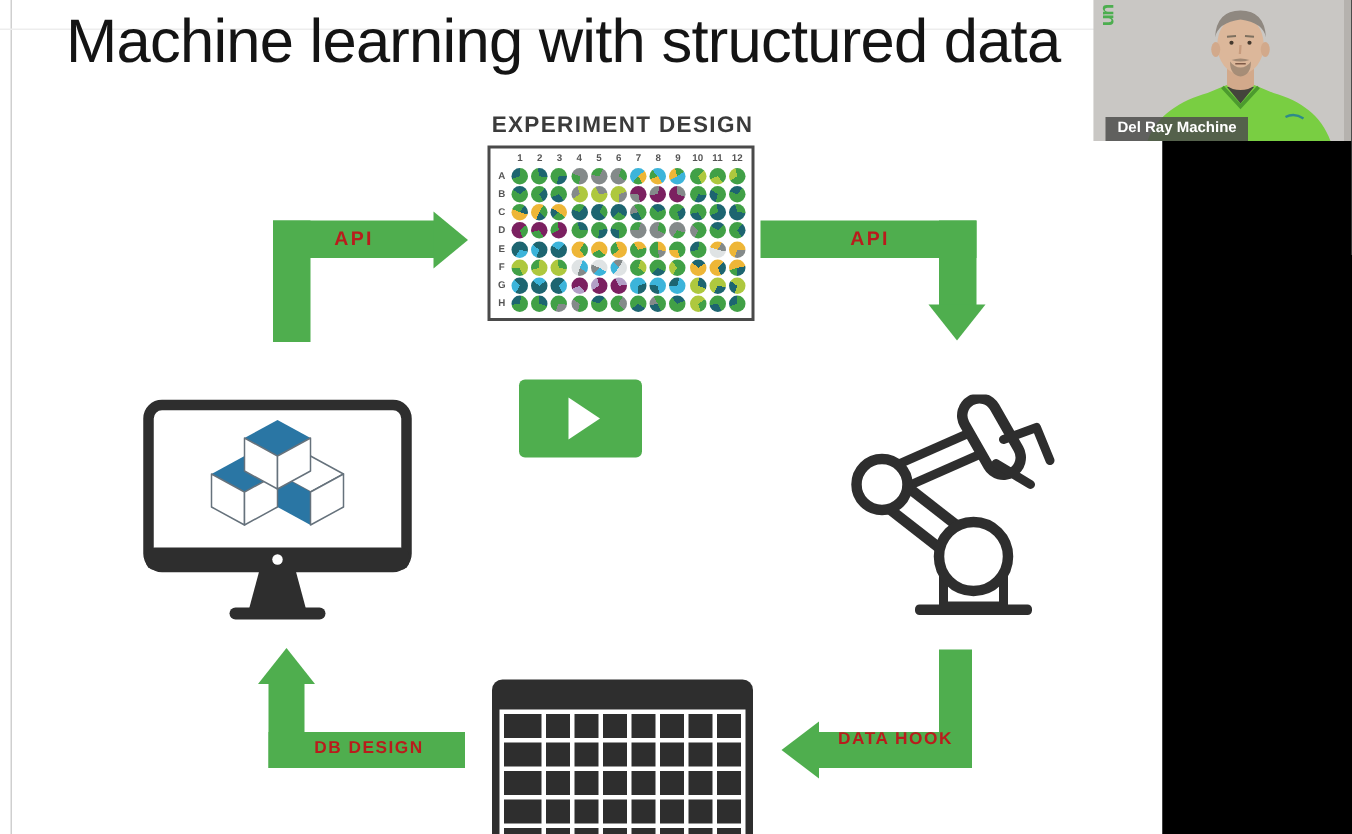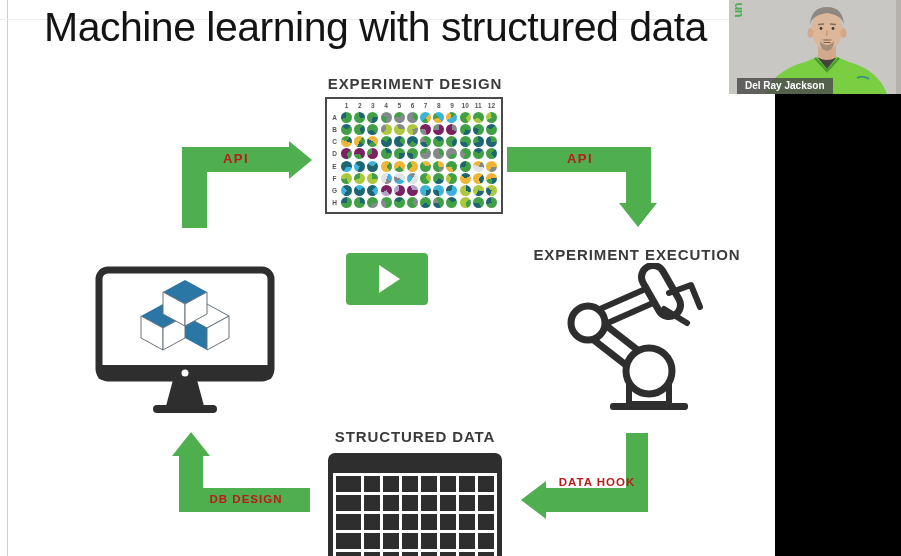--- a/index.html
+++ b/index.html
@@ -46,21 +46,21 @@
             border-left:23px solid var(--green,#4fae4e);}
   .ah-down{left:619px;top:203px;border-left:19px solid transparent;border-right:19px solid transparent;
            border-top:24px solid var(--green,#4fae4e);}
   .ah-up{left:172px;top:432px;border-left:19px solid transparent;border-right:19px solid transparent;
          border-bottom:24px solid var(--green,#4fae4e);}
   .ah-left{left:521px;top:481px;border-top:19px solid transparent;border-bottom:19px solid transparent;
            border-right:25px solid var(--green,#4fae4e);}
   .arrow-label{position:absolute;color:#b91c1c;font-weight:700;text-align:center;white-space:nowrap;}
   .al-api-l{left:182px;top:151px;width:108px;font-size:13px;letter-spacing:1.5px;}
   .al-api-r{left:520px;top:151px;width:120px;font-size:13px;letter-spacing:1.5px;}
-  .al-dh{left:546px;top:476px;width:102px;font-size:11.5px;letter-spacing:1px;}
+  .al-dh{left:546px;top:487px;width:102px;font-size:11.5px;letter-spacing:1px;}
   .al-dq{left:188px;top:493px;width:116px;font-size:11.5px;letter-spacing:1px;}
 
   
   .play-btn{position:absolute;left:346px;top:253px;width:82px;height:52px;border-radius:4px;
             background:var(--green,#4fae4e);display:flex;align-items:center;justify-content:center;
             cursor:pointer;}
   .play-triangle{width:0;height:0;border-top:14px solid transparent;border-bottom:14px solid transparent;
                  border-left:21px solid #fff;margin-left:5px;}
 
   
@@ -453,40 +453,38 @@
       <rect x="2" y="99" width="176" height="15" rx="6" fill="var(--dark,#2e2e2e)"></rect>
       <circle cx="90" cy="107" r="3.5" fill="#ffffff"></circle>
       <polygon points="78,114 102,114 109,140 71,140" fill="var(--dark,#2e2e2e)"></polygon>
       <rect x="58" y="139" width="64" height="8" rx="4" fill="var(--dark,#2e2e2e)"></rect>
     </svg>
 
     <div class="play-btn">
       <div class="play-triangle"></div>
     </div>
 
-    <div class="node-label lbl-execution">EXPERIMENT EXECUTION</div>
 
     <svg class="robot-svg" width="170" height="152" viewBox="0 0 170 152">
       <g stroke="var(--dark,#2e2e2e)">
         <line x1="99" y1="108" x2="40" y2="62" stroke-width="26"></line>
         <line x1="99" y1="108" x2="40" y2="62" stroke="#ffffff" stroke-width="12"></line>
         <line x1="38" y1="60" x2="106" y2="30" stroke-width="22"></line>
         <line x1="38" y1="60" x2="106" y2="30" stroke="#ffffff" stroke-width="10"></line>
         <line x1="103" y1="14" x2="119" y2="42" stroke-width="30" stroke-linecap="round"></line>
         <line x1="103" y1="14" x2="119" y2="42" stroke="#ffffff" stroke-width="16" stroke-linecap="round"></line>
         <polyline points="119,30 141,22 150,44" fill="none" stroke-width="6" stroke-linecap="round" stroke-linejoin="round"></polyline>
         <line x1="114" y1="46" x2="137" y2="60" stroke-width="6" stroke-linecap="round"></line>
         <rect x="79" y="113" width="40" height="28" fill="#ffffff" stroke-width="6"></rect>
         <circle cx="38" cy="60" r="17" fill="#ffffff" stroke-width="7"></circle>
         <circle cx="99" cy="108" r="23" fill="#ffffff" stroke-width="7"></circle>
         <rect x="60" y="140" width="78" height="7" rx="3" fill="var(--dark,#2e2e2e)" stroke="none"></rect>
       </g>
     </svg>
 
-    <div class="node-label lbl-structured">STRUCTURED DATA</div>
 
     <div class="table-icon">
       <div class="table-grid">
           <div class="t-cell"></div>
           <div class="t-cell"></div>
           <div class="t-cell"></div>
           <div class="t-cell"></div>
           <div class="t-cell"></div>
           <div class="t-cell"></div>
           <div class="t-cell"></div>
@@ -557,15 +555,15 @@
       <line x1="89" y1="24.5" x2="95" y2="24" stroke="#7d705f" stroke-width="1.5"></line>
       <line x1="101" y1="24" x2="107" y2="24.5" stroke="#7d705f" stroke-width="1.5"></line>
       <circle cx="92" cy="28.5" r="1.4" fill="#44392e"></circle>
       <circle cx="104" cy="28.5" r="1.4" fill="#44392e"></circle>
       <line x1="98" y1="30" x2="97.6" y2="36" stroke="#c79b7d" stroke-width="1.5"></line>
       <path d="M92,40 Q98,38 104,40 Q98,42 92,40 Z" fill="#a08873"></path>
       <path d="M91,41 Q91,50 98,51 Q105,50 105,41 Q102,45 98,45 Q94,45 91,41 Z" fill="#a08873" opacity="0.9"></path>
       <line x1="94.5" y1="42.5" x2="101.5" y2="42.5" stroke="#7e5a47" stroke-width="1"></line>
     </svg>
     <span class="logo">un</span>
-    <div class="name-tag">Del Ray Jackson</div>
+    <div class="name-tag">Del Ray Machine</div>
   </div>
 </div>
 
 </body></html>

